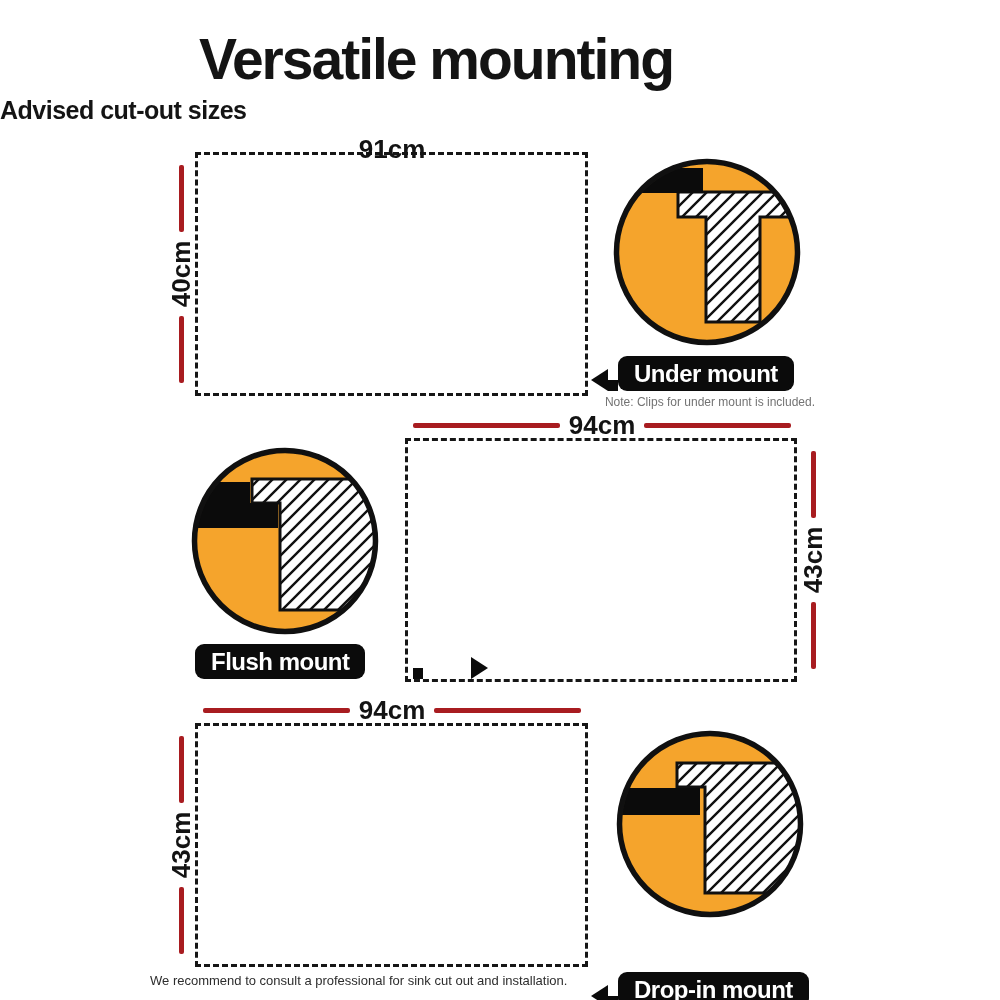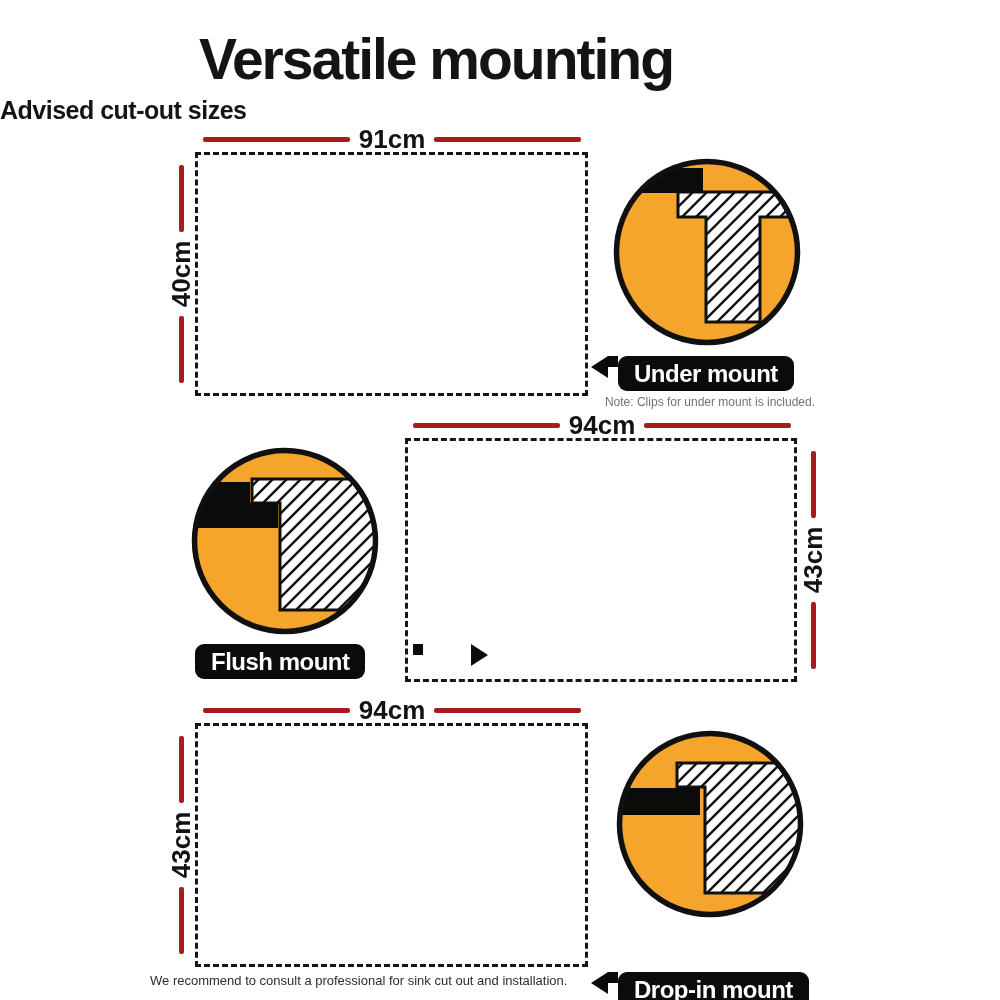--- a/index.html
+++ b/index.html
@@ -22,36 +22,36 @@
   
   .cutout { position:absolute; border:3px dashed #161616; background:#fff; }
   .cutout.r1 { left:195px; top:152px; width:393px; height:244px; }
   .cutout.r2 { left:405px; top:438px; width:392px; height:244px; }
   .cutout.r3 { left:195px; top:723px; width:393px; height:244px; }
 
   
   .dim { position:absolute; display:flex; align-items:center; gap:9px; height:28px; }
   .dim-line { flex:1; height:5px; background:#A81C20; border-radius:2px; }
   .dim-label { font-size:26px; font-weight:600; color:#131313; white-space:nowrap; }
-  .dim-h1 { left:203px; top:125px; width:378px; }
+  .dim-h1 { left:203px; top:125px; width:378px;flex-direction:column; }
   .dim-h2 { left:413px; top:411px; width:378px; }
   .dim-h3 { left:203px; top:696px; width:378px; }
   .dim-v { width:218px; }
   .dim-v1 { left:72px;  top:260px; transform:rotate(-90deg); }
   .dim-v2 { left:704px; top:546px; transform:rotate(-90deg); }
   .dim-v3 { left:72px;  top:831px; transform:rotate(-90deg); }
 
   
   .mount-icon { position:absolute; width:200px; height:200px; }
   .icon-under  { left:607px; top:152px; }
   .icon-flush  { left:185px; top:441px; }
   .icon-dropin { left:610px; top:724px; }
 
   
-  .pill-row { position:absolute; display:flex; align-items:flex-start; height:35px; }
+  .pill-row { position:absolute; display:flex; align-items:flex-end; height:35px; }
   .pill-under  { left:591px; top:356px; }
   .pill-flush  { left:195px; top:644px;gap:48px; }
   .pill-dropin { left:591px; top:972px; }
   .pill {
     background:#0b0b0b; color:#fff; border-radius:9px; height:35px; line-height:35px;
     padding:0 16px; font-size:24px; font-weight:700; white-space:nowrap; letter-spacing:-0.5px;
   }
   .arrow-stem { width:10px; height:11px; background:#0b0b0b; }
   .arrow-head-left {
     width:0; height:0; border-top:11px solid transparent; border-bottom:11px solid transparent;

